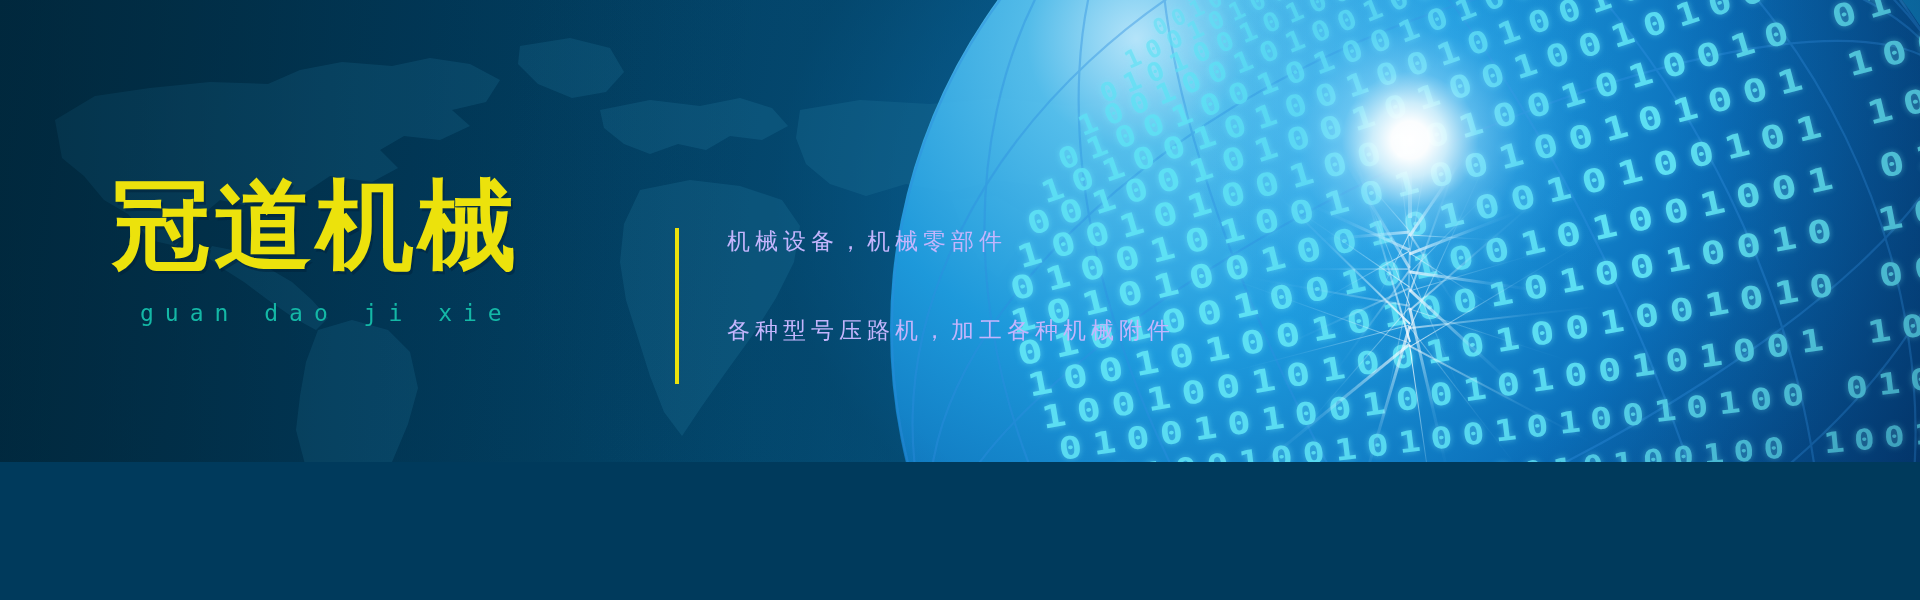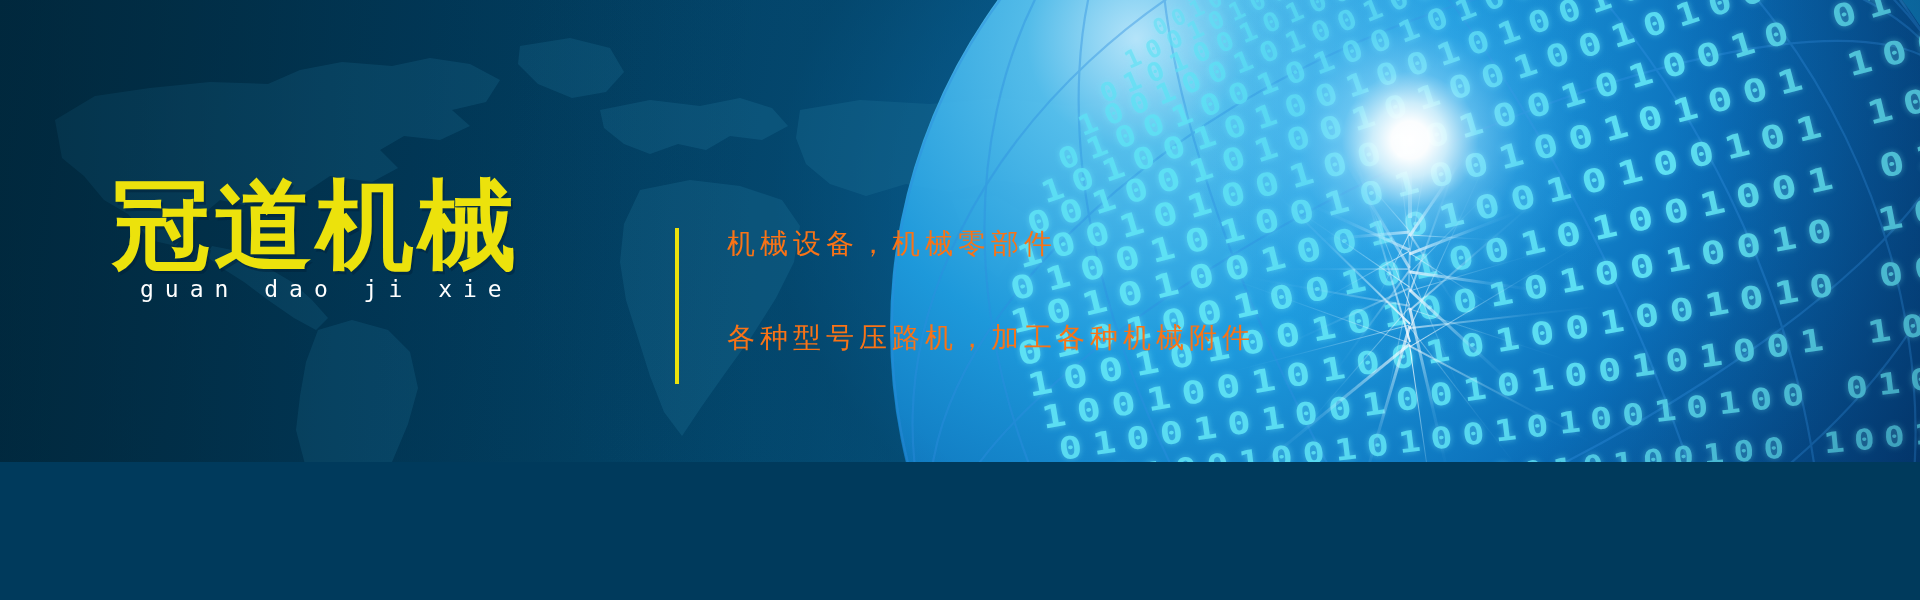--- a/index.html
+++ b/index.html
@@ -175,49 +175,49 @@
     font-family: "DejaVu Sans", sans-serif;
     font-weight: 700;
     font-size: 98px;
     line-height: 1.02;
     letter-spacing: 4px;
     color: #ece20c;
     white-space: nowrap;
     text-shadow: 2px 3px 0 rgba(0,32,55,0.45);
   }
   .logo-pinyin {
-    margin-top: 0;
+    margin-top: 24px;
     padding-left: 28px;
     font-family: "DejaVu Sans Mono", monospace;
     font-size: 23px;
     font-weight: 400;
     letter-spacing: 11px;
-    color: #ffffff;
+    color: #14b8a6;
     white-space: nowrap;
   }
 
   .divider {
     position: absolute;
     left: 675px;
     top: 228px;
     width: 4px;
     height: 156px;
     background: #ece20c;
   }
 
   .slogan-block {
     position: absolute;
     left: 727px;
     top: 230px;
   }
   .slogan-line {
     font-family: "DejaVu Sans", sans-serif;
-    font-size: 28px;
+    font-size: 23px;
     font-weight: 400;
-    color: #f97316;
+    color: #c4b5fd;
     letter-spacing: 5px;
     white-space: nowrap;
     line-height: 1;
   }
   .slogan-line + .slogan-line { margin-top: 66px; }
 </style>
 </head>
 <body>
 
 <div class="banner">

